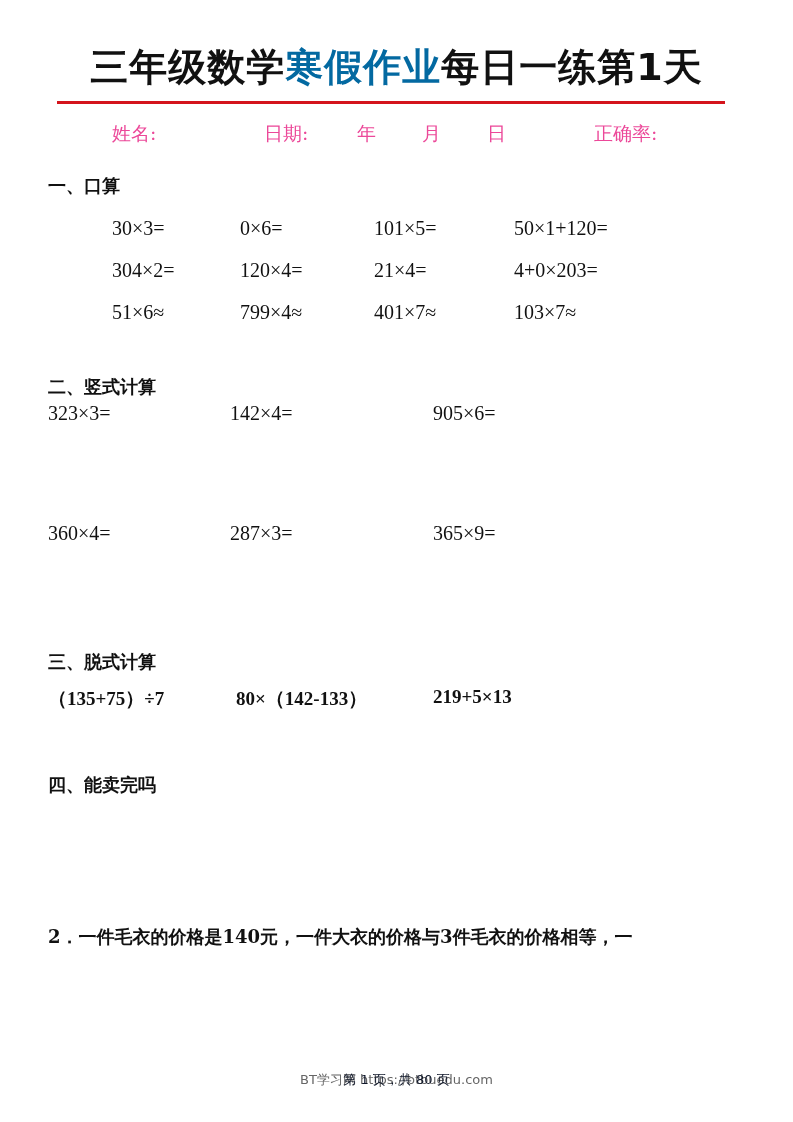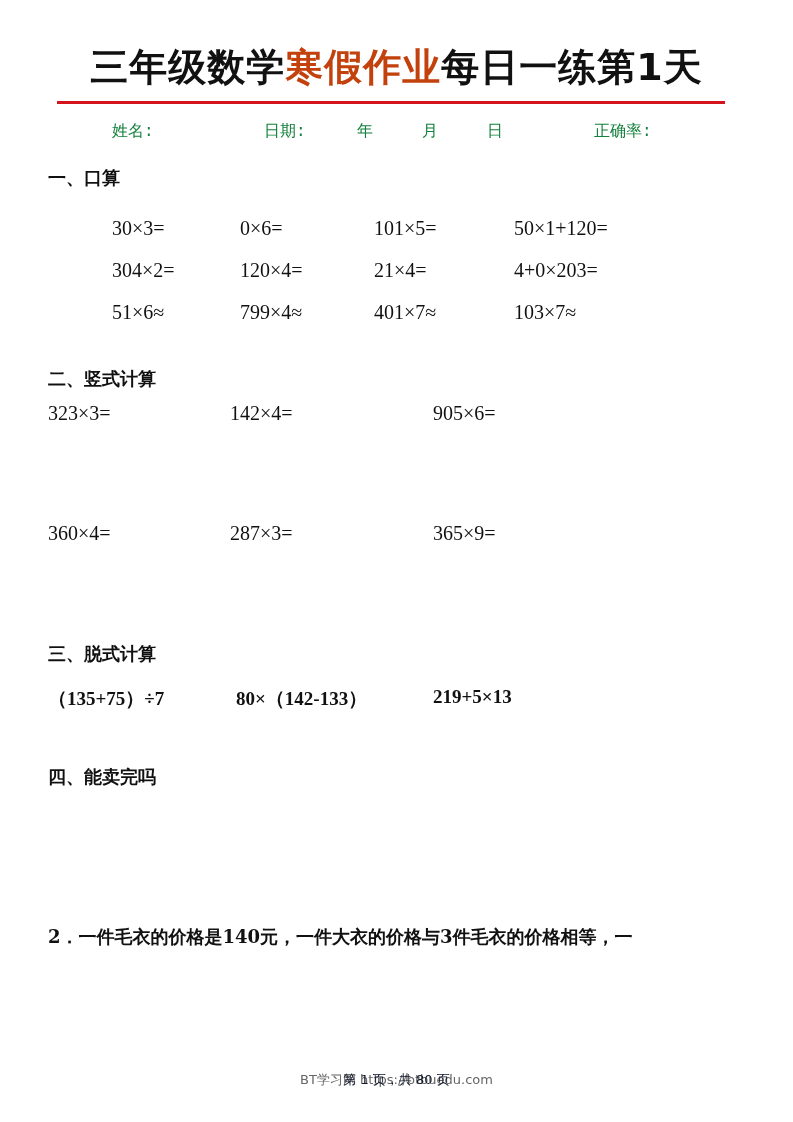--- a/index.html
+++ b/index.html
@@ -1,22 +1,22 @@
 <!DOCTYPE html>
 <html><head>
 <meta charset="utf-8">
 <style>
   html,body{margin:0;padding:0;background:#fff;}
   body{width:793px;height:1122px;position:relative;overflow:hidden;font-family:"DejaVu Serif","Liberation Serif",serif;color:#111;}
   .abs{position:absolute;}
   .title{left:0;width:793px;top:42px;text-align:center;font-family:"DejaVu Sans","Liberation Sans",sans-serif;font-weight:bold;font-size:38px;letter-spacing:1px;color:#111;}
-  .title .red{color:#c2410c;}
+  .title .red{color:#0369a1;}
   .rule{left:57px;top:101px;width:668px;height:3px;background:#d4141c;}
-  .info{top:121px;font-size:16px;color:#15803d;font-family:Liberation Mono, monospace;}
-  .sec{font-family:"DejaVu Sans","Liberation Sans",sans-serif;font-weight:bold;font-size:18px;}
+  .info{top:121px;font-size:19px;color:#ec4899;}
+  .sec{font-family:"DejaVu Sans","Liberation Sans",sans-serif;font-weight:bold;font-size:18px;margin-top:8px;}
   .eq{font-family:"Liberation Serif","DejaVu Serif",serif;font-size:20px;}
   .bold{font-family:"Liberation Serif",serif;font-weight:bold;font-size:19px;}
   .prob{left:48px;width:720px;font-family:"DejaVu Serif","Liberation Serif",serif;font-size:18px;line-height:42px;font-weight:bold;}
   .footer{left:0;width:793px;top:1071px;text-align:center;font-family:"DejaVu Sans","Liberation Sans",sans-serif;font-size:13px;color:#666;}
   .footer span{position:absolute;left:0;width:793px;text-align:center;}
 </style>
 </head>
 <body>
 
 <div class="abs title">

